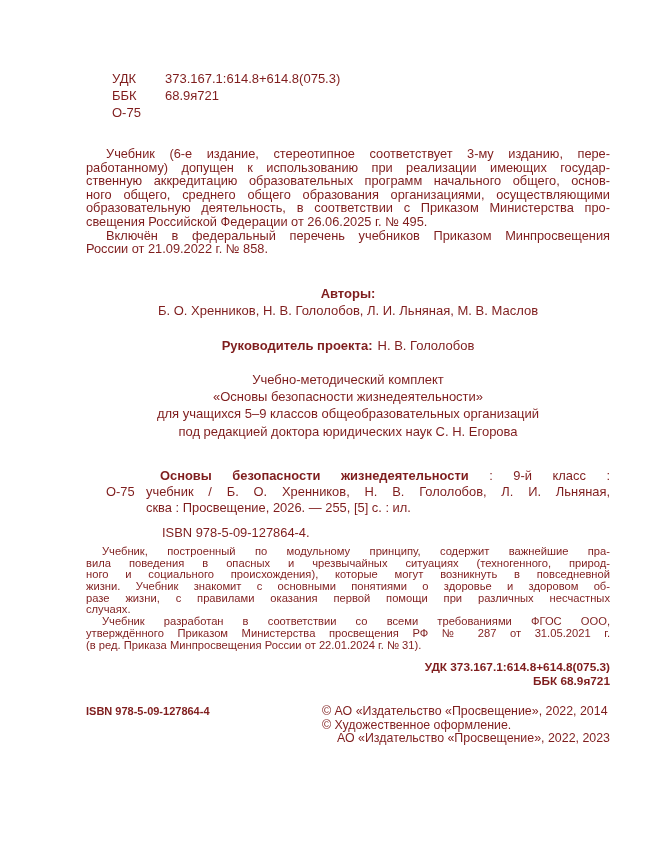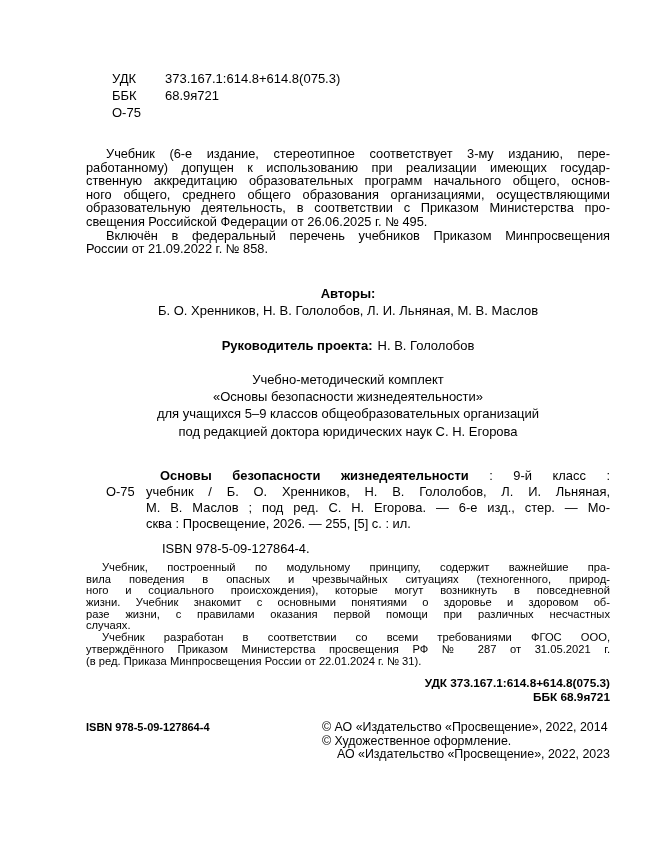--- a/index.html
+++ b/index.html
@@ -1,17 +1,17 @@
 <!DOCTYPE html>
 <html lang="ru"><head>
 <meta charset="utf-8">
 <style>
   html,body{margin:0;padding:0;background:#ffffff;}
   .page{
-    width:650px;height:865px;background:#ffffff;color:#000000;
+    width:650px;height:865px;background:#ffffff;color:#7f1d1d;
     font-family:"Liberation Sans","DejaVu Sans",sans-serif;
     position:relative;box-sizing:border-box;
     padding:70px 40px 0 86px;overflow:hidden;
   }
   
   .codes-top{margin-left:26px;font-size:13px;line-height:17px;}
   .code-label{display:inline-block;width:53px;}
   
   .para{font-size:12.8px;line-height:13.6px;}
   .justify-lines .tl{text-align:justify;text-align-last:justify;}
@@ -88,21 +88,20 @@
     <div>под редакцией доктора юридических наук С. Н. Егорова</div>
   </div>
 
   <div class="catalog">
     <div class="cat-line cat-just cat-indent">
       <span class="bold">Основы безопасности жизнедеятельности</span><span> : 9-й класс :</span>
     </div>
     <div class="cat-line cat-just">
       <span class="cat-sign">О-75</span><span>учебник / Б. О. Хренников, Н. В. Гололобов, Л. И. Льняная,</span>
     </div>
-    <div class="cat-line cat-just">М. В. Маслов ; под ред. С. Н. Егорова. — 6-е изд., стер. — Мо-</div>
     <div class="cat-line">сква : Просвещение, 2026. — 255, [5] с. : ил.</div>
     <div class="cat-line cat-isbn">ISBN 978-5-09-127864-4.</div>
   </div>
 
   <div class="annot first-annot justify-lines indent-first">
       <div class="tl first">Учебник, построенный по модульному принципу, содержит важнейшие пра-</div>
       <div class="tl">вила поведения в опасных и чрезвычайных ситуациях (техногенного, природ-</div>
       <div class="tl">ного и социального происхождения), которые могут возникнуть в повседневной</div>
       <div class="tl">жизни. Учебник знакомит с основными понятиями о здоровье и здоровом об-</div>
       <div class="tl">разе жизни, с правилами оказания первой помощи при различных несчастных</div>

